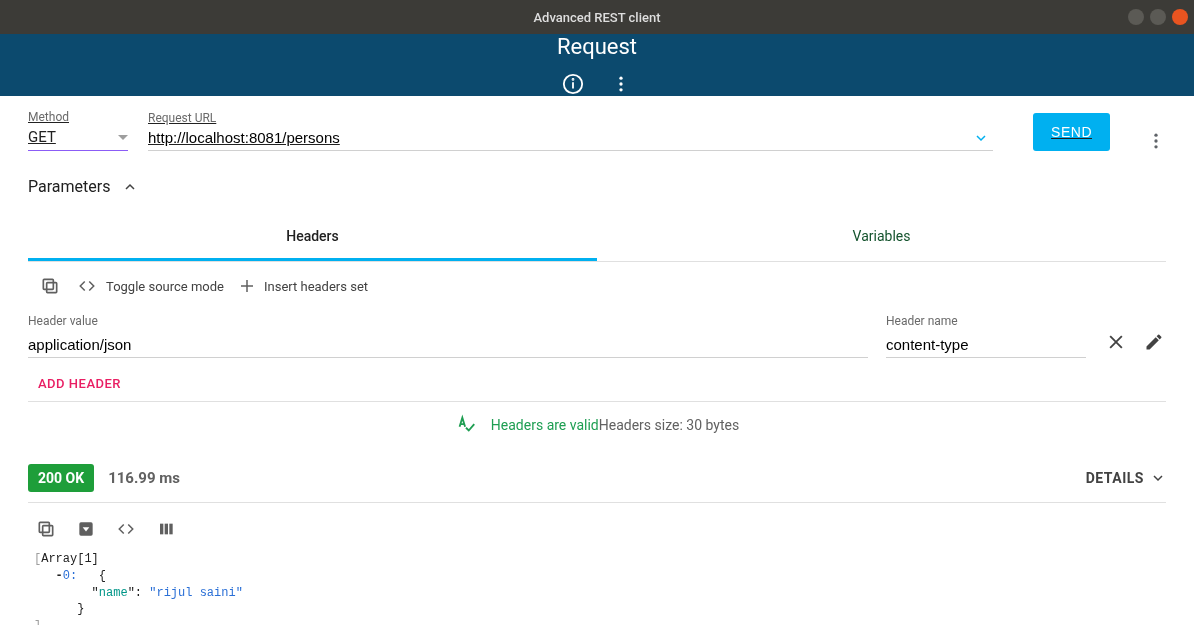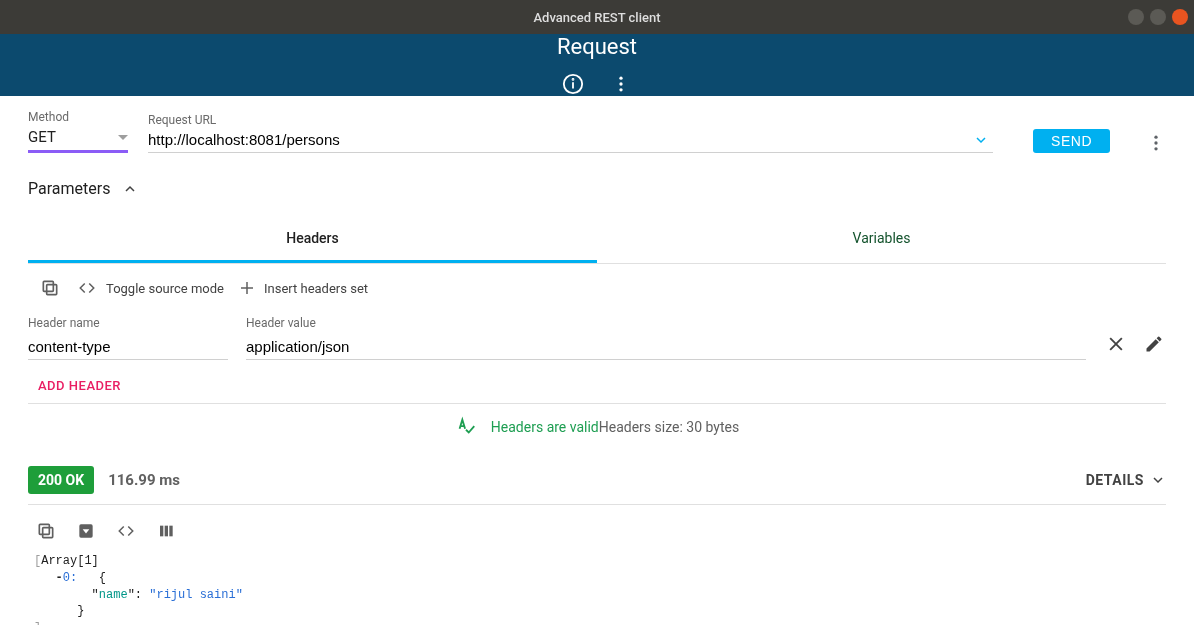--- a/index.html
+++ b/index.html
@@ -69,33 +69,34 @@
   }
   
   .content {
     padding: 14px 28px 0 28px;
   }
   
   .request-row {
     display: flex;
     align-items: flex-end;
     gap: 20px;
+    text-decoration: underline;
   }
   .field {
     display: flex;
     flex-direction: column;
   }
   .field-label {
     font-size: 12px;
     color: #6a6a6a;
     margin-bottom: 4px;
   }
   .method-field {
     width: 100px;
-    border-bottom: 3px solid #8b5cf6;
+    border-bottom: 1px solid #8b5cf6;
     display: flex;
     align-items: center;
     justify-content: space-between;
     padding-bottom: 4px;
   }
   .method-text { font-size: 15px; }
   .dropdown-arrow {
     width: 0; height: 0;
     border-left: 5px solid transparent;
     border-right: 5px solid transparent;
@@ -123,21 +124,21 @@
   }
   .url-chevron {
     padding: 0 4px;
     cursor: pointer;
   }
   .send-button {
     background: #00b0f0;
     color: #fff;
     border: none;
     border-radius: 3px;
-    height: 24px;
+    height: 38px;
     padding: 0 18px;
     font-size: 14px;
     letter-spacing: 0.5px;
     cursor: pointer;
     margin-left: 20px;
   }
   .request-more {
     margin-left: 16px;
     color: #5f6368;
     cursor: pointer;
@@ -393,27 +394,27 @@
       <svg width="18" height="18" viewBox="0 0 24 24" fill="none" stroke="#5f5f5f" stroke-width="2">
         <line x1="12" y1="4" x2="12" y2="20"></line>
           <line x1="4" y1="12" x2="20" y2="12"></line>
       </svg>
       <span>Insert headers set</span>
     </div>
   </div>
 
   
   <div class="header-row">
+    <div class="header-input-wrap value">
+      <div class="field-label">Header value</div>
+      <input class="header-input" value="application/json" style="">
+    </div>
     <div class="header-input-wrap name">
       <div class="field-label">Header name</div>
       <input class="header-input" value="content-type" style="">
-    </div>
-    <div class="header-input-wrap value">
-      <div class="field-label">Header value</div>
-      <input class="header-input" value="application/json" style="">
     </div>
     <div class="header-row-actions">
       <div class="icon-btn">
         <svg width="20" height="20" viewBox="0 0 24 24" fill="none" stroke="#424242" stroke-width="2.2">
           <line x1="5" y1="5" x2="19" y2="19"></line>
             <line x1="19" y1="5" x2="5" y2="19"></line>
         </svg>
       </div>
       <div class="icon-btn">
         <svg width="20" height="20" viewBox="0 0 24 24" fill="#424242">

